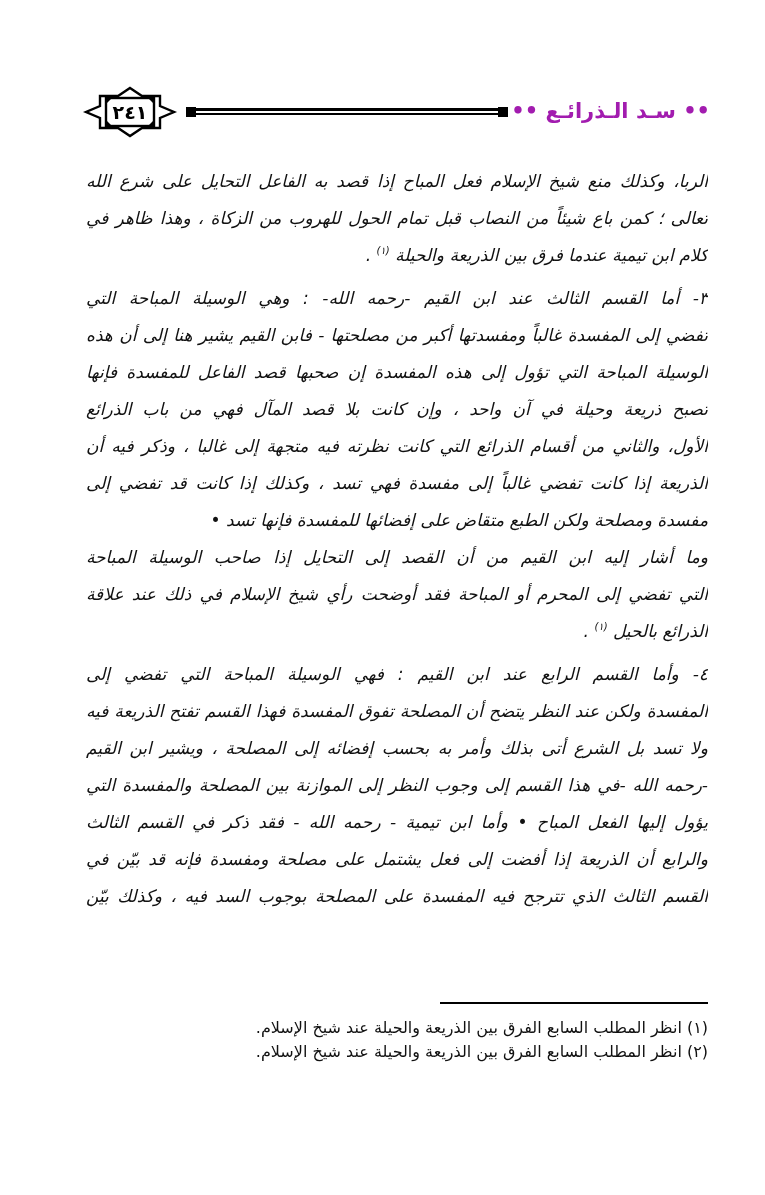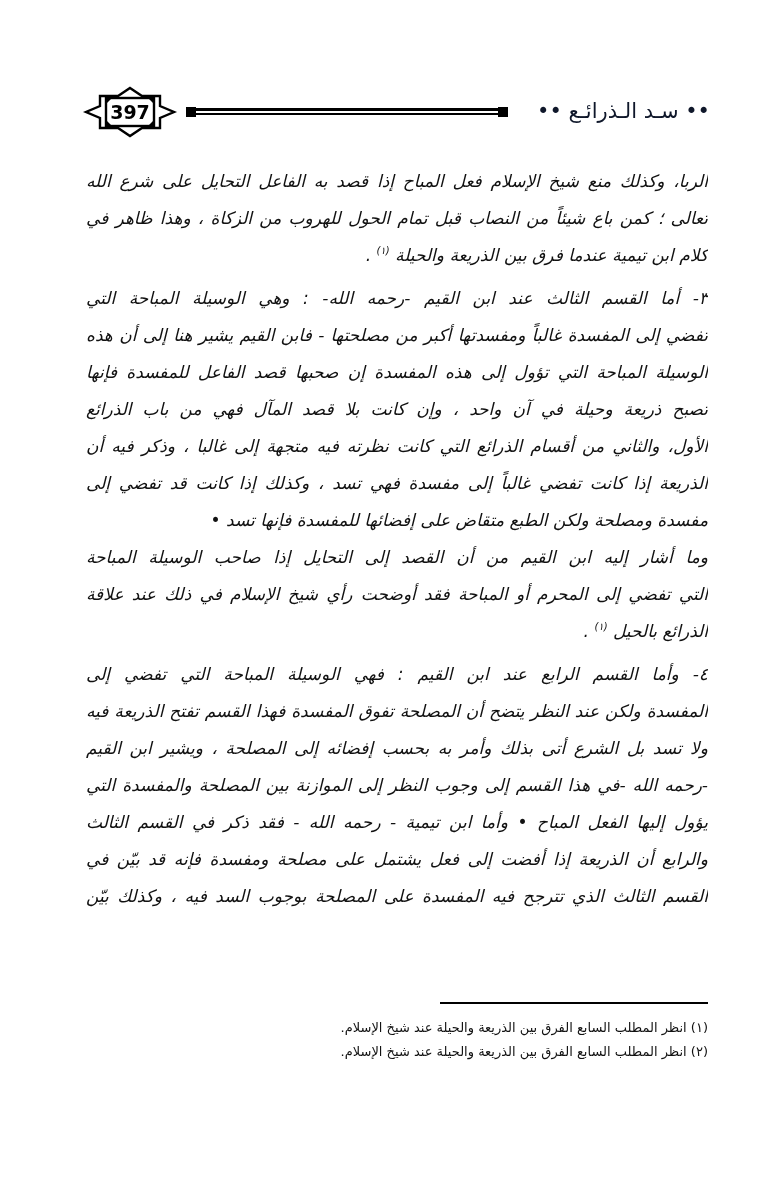--- a/index.html
+++ b/index.html
@@ -73,24 +73,24 @@
     .rule .sq-left { left: 0; }
     .rule .sq-right { right: 0; }
     .running-title {
       position: absolute;
       right: 0;
       top: 8px;
       width: 190px;
       text-align: right;
       direction: rtl;
       font-size: 21px;
-      font-weight: normal;
+      font-weight: bold;
       line-height: 34px;
       white-space: nowrap;
-      color: #0f172a;
+      color: #a21caf;
     }
     .body-text {
       position: absolute;
       left: 86px;
       top: 163px;
       width: 622px;
       direction: rtl;
       text-align: justify;
       text-align-last: right;
       font-size: 17px;
@@ -126,21 +126,21 @@
       height: 2px;
       background: #000;
     }
     .footnotes {
       position: absolute;
       left: 250px;
       top: 1016px;
       width: 458px;
       direction: rtl;
       text-align: right;
-      font-size: 13px;
+      font-size: 16px;
       line-height: 24px;
       font-family: "DejaVu Sans", sans-serif;
     }
     .footnote {
       display: block;
       white-space: nowrap;
     }
   </style>
 </head>
 <body>
@@ -152,21 +152,21 @@
         <polygon points="48,2 60,10 78,10 78,20 92,26 78,32 78,42 60,42 48,50 36,42 18,42 18,32 4,26 18,20 18,10 36,10"></polygon>
         <rect x="24" y="12" width="48" height="28"></rect>
       </g>
       <g fill="#000">
         <path d="M24 12 L30 12 L24 18 Z"></path>
         <path d="M72 12 L66 12 L72 18 Z"></path>
         <path d="M24 40 L30 40 L24 34 Z"></path>
         <path d="M72 40 L66 40 L72 34 Z"></path>
       </g>
     </svg>
-    <div class="page-number">397</div>
+    <div class="page-number">٢٤١</div>
   </div>
 
   <div class="rule">
     <span class="sq-left"></span>
     <span class="bar-top"></span>
     <span class="bar-bot"></span>
     <span class="sq-right"></span>
   </div>
 
   <div class="running-title">•• سـد الـذرائـع ••</div>

